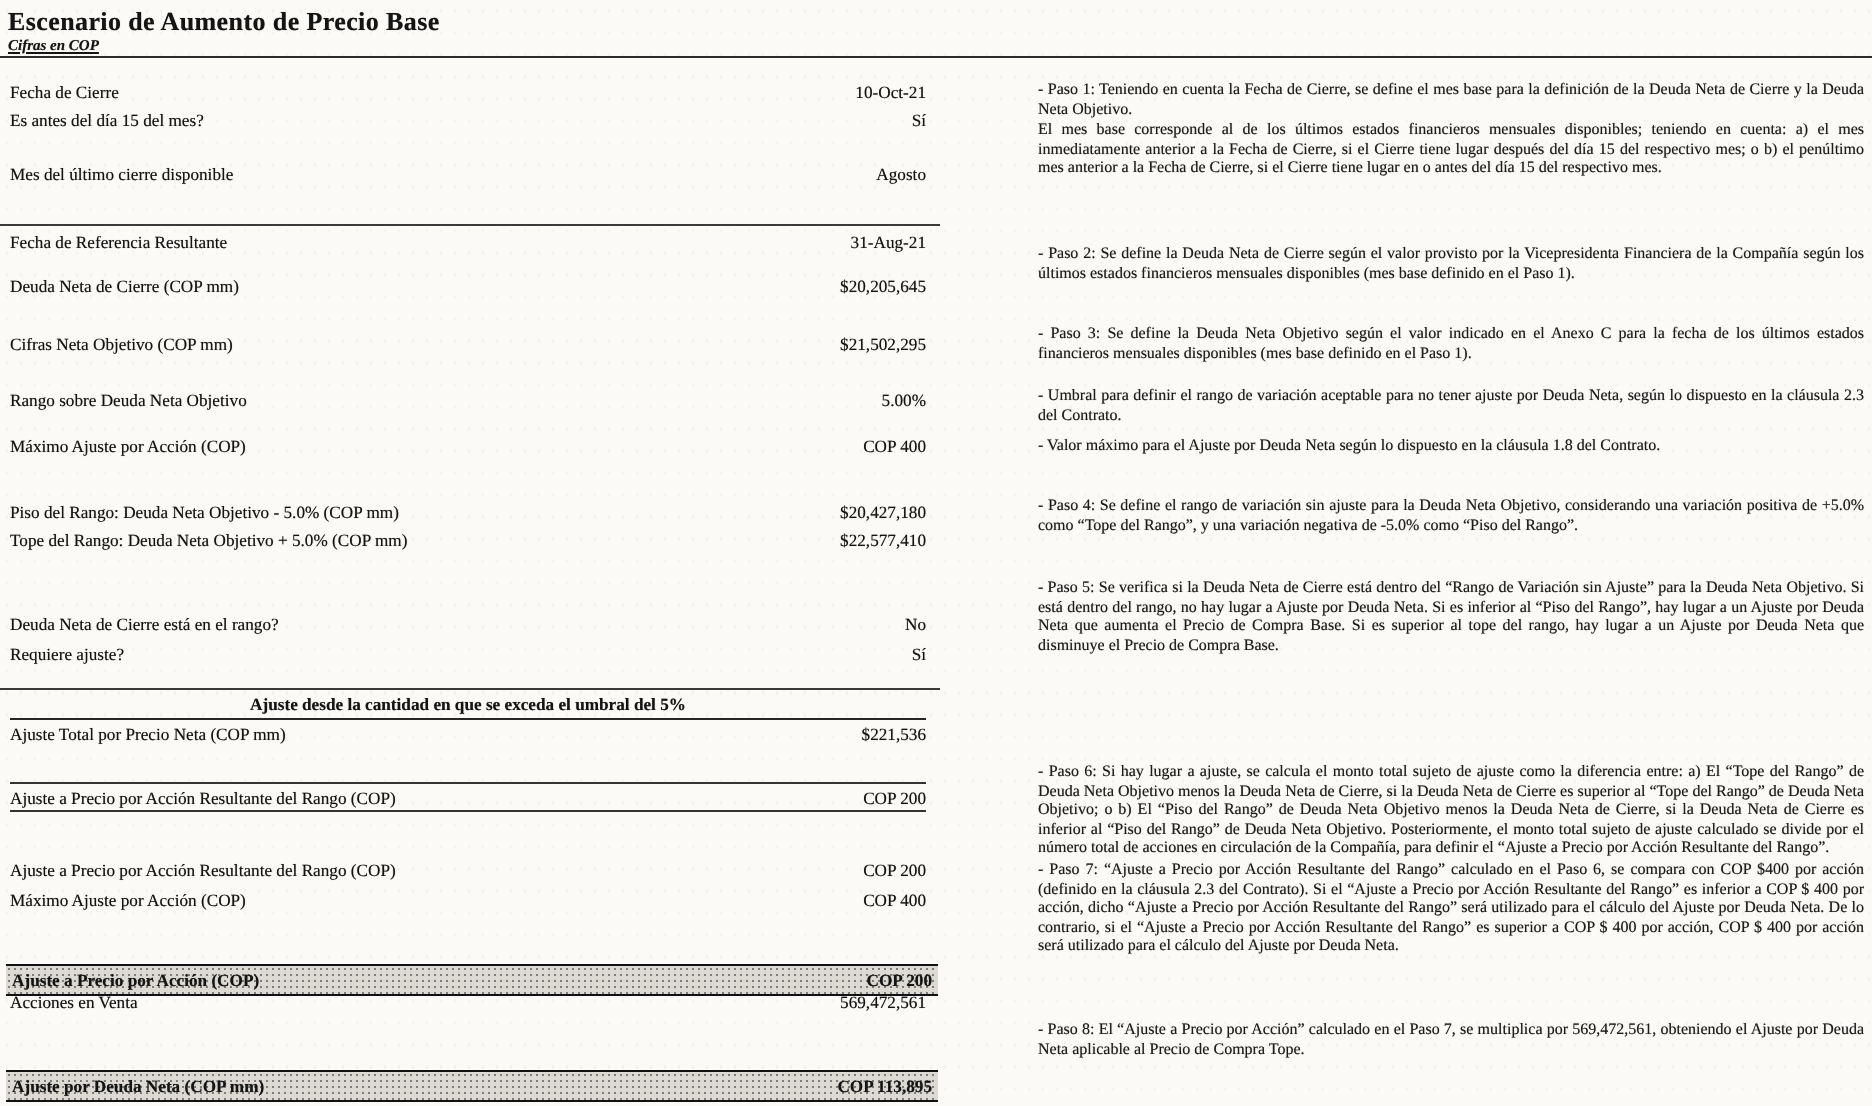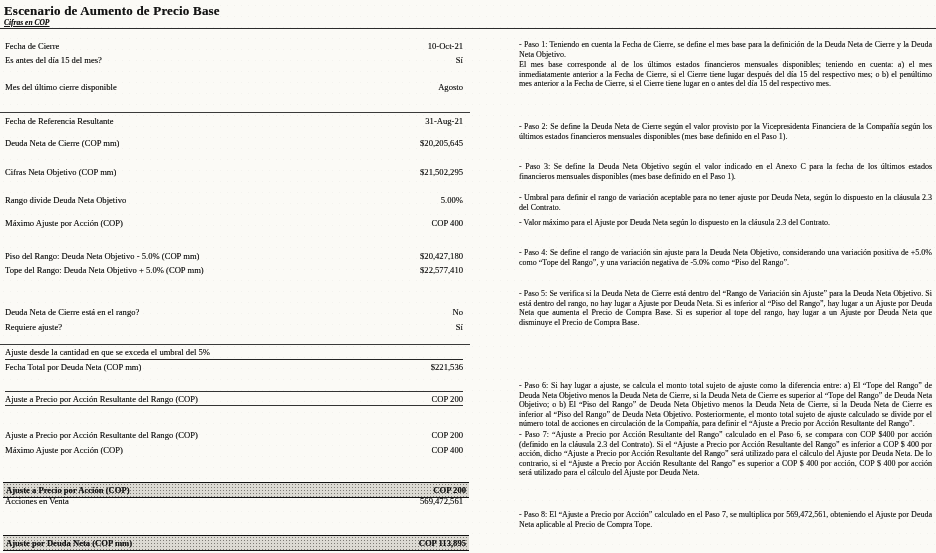--- a/index.html
+++ b/index.html
@@ -25,22 +25,22 @@
   .hline.thin { border-top:1px solid #3a3a3a; }
   .row {
     position:absolute; left:5px; width:458px;
     display:flex; justify-content:space-between; align-items:baseline;
     font-size:8.6px;
   }
   .row .lbl { padding-right:6px;text-align:center; }
   .row .val { white-space:nowrap; text-align:center; }
   .sectionhdr {
     position:absolute; left:5px; width:458px;
-    font-size:8.6px; font-weight:normal;
-    border-bottom:1.2px solid #262626; padding-bottom:2px;
+    font-size:8.6px; font-weight:bold;
+    border-bottom:1.2px solid #262626; padding-bottom:2px;text-align:center;
   }
   .subtotal {
     border-top:1.1px solid #333; border-bottom:1.1px solid #333;
     padding:1.5px 0;
   }
   .shaded {
     left:3px; width:460px;
     border-top:1.6px solid #111; border-bottom:1.6px solid #111;
     padding:2px 3px;
     font-weight:bold;
@@ -85,21 +85,21 @@
   </div>
   <div class="row" style="top:138px">
     <span class="lbl">Deuda Neta de Cierre (COP mm)</span>
     <span class="val">$20,205,645</span>
   </div>
   <div class="row" style="top:167px">
     <span class="lbl">Cifras Neta Objetivo (COP mm)</span>
     <span class="val">$21,502,295</span>
   </div>
   <div class="row" style="top:195px">
-    <span class="lbl">Rango divide Deuda Neta Objetivo</span>
+    <span class="lbl">Rango sobre Deuda Neta Objetivo</span>
     <span class="val">5.00%</span>
   </div>
   <div class="row" style="top:218px">
     <span class="lbl">Máximo Ajuste por Acción (COP)</span>
     <span class="val">COP 400</span>
   </div>
   <div class="row" style="top:251px">
     <span class="lbl">Piso del Rango: Deuda Neta Objetivo - 5.0% (COP mm)</span>
     <span class="val">$20,427,180</span>
   </div>
@@ -112,21 +112,21 @@
     <span class="val">No</span>
   </div>
   <div class="row" style="top:322px">
     <span class="lbl">Requiere ajuste?</span>
     <span class="val">Sí</span>
   </div>
 
   <div class="sectionhdr" style="top:347px">Ajuste desde la cantidad en que se exceda el umbral del 5%</div>
 
   <div class="row" style="top:362px">
-    <span class="lbl">Fecha Total por Deuda Neta (COP mm)</span>
+    <span class="lbl">Ajuste Total por Precio Neta (COP mm)</span>
     <span class="val">$221,536</span>
   </div>
   <div class="row subtotal" style="top:391px">
     <span class="lbl">Ajuste a Precio por Acción Resultante del Rango (COP)</span>
     <span class="val">COP 200</span>
   </div>
   <div class="row" style="top:430px">
     <span class="lbl">Ajuste a Precio por Acción Resultante del Rango (COP)</span>
     <span class="val">COP 200</span>
   </div>
@@ -145,20 +145,20 @@
   <div class="row shaded" style="top:511px">
     <span class="lbl">Ajuste por Deuda Neta (COP mm)</span>
     <span class="val">COP 113,895</span>
   </div>
 
   <div class="note" style="top:40px">- Paso 1: Teniendo en cuenta la Fecha de Cierre, se define el mes base para la definición de la Deuda Neta de Cierre y la Deuda Neta Objetivo.</div>
   <div class="note" style="top:60px">El mes base corresponde al de los últimos estados financieros mensuales disponibles; teniendo en cuenta: a) el mes inmediatamente anterior a la Fecha de Cierre, si el Cierre tiene lugar después del día 15 del respectivo mes; o b) el penúltimo mes anterior a la Fecha de Cierre, si el Cierre tiene lugar en o antes del día 15 del respectivo mes.</div>
   <div class="note" style="top:122px">- Paso 2: Se define la Deuda Neta de Cierre según el valor provisto por la Vicepresidenta Financiera de la Compañía según los últimos estados financieros mensuales disponibles (mes base definido en el Paso 1).</div>
   <div class="note" style="top:162px">- Paso 3: Se define la Deuda Neta Objetivo según el valor indicado en el Anexo C para la fecha de los últimos estados financieros mensuales disponibles (mes base definido en el Paso 1).</div>
   <div class="note" style="top:193px">- Umbral para definir el rango de variación aceptable para no tener ajuste por Deuda Neta, según lo dispuesto en la cláusula 2.3 del Contrato.</div>
-  <div class="note" style="top:218px">- Valor máximo para el Ajuste por Deuda Neta según lo dispuesto en la cláusula 2.3 del Contrato.</div>
+  <div class="note" style="top:218px">- Valor máximo para el Ajuste por Deuda Neta según lo dispuesto en la cláusula 1.8 del Contrato.</div>
   <div class="note" style="top:248px">- Paso 4: Se define el rango de variación sin ajuste para la Deuda Neta Objetivo, considerando una variación positiva de +5.0% como “Tope del Rango”, y una variación negativa de -5.0% como “Piso del Rango”.</div>
   <div class="note" style="top:289px">- Paso 5: Se verifica si la Deuda Neta de Cierre está dentro del “Rango de Variación sin Ajuste” para la Deuda Neta Objetivo. Si está dentro del rango, no hay lugar a Ajuste por Deuda Neta. Si es inferior al “Piso del Rango”, hay lugar a un Ajuste por Deuda Neta que aumenta el Precio de Compra Base. Si es superior al tope del rango, hay lugar a un Ajuste por Deuda Neta que disminuye el Precio de Compra Base.</div>
   <div class="note" style="top:381px">- Paso 6: Si hay lugar a ajuste, se calcula el monto total sujeto de ajuste como la diferencia entre: a) El “Tope del Rango” de Deuda Neta Objetivo menos la Deuda Neta de Cierre, si la Deuda Neta de Cierre es superior al “Tope del Rango” de Deuda Neta Objetivo; o b) El “Piso del Rango” de Deuda Neta Objetivo menos la Deuda Neta de Cierre, si la Deuda Neta de Cierre es inferior al “Piso del Rango” de Deuda Neta Objetivo. Posteriormente, el monto total sujeto de ajuste calculado se divide por el número total de acciones en circulación de la Compañía, para definir el “Ajuste a Precio por Acción Resultante del Rango”.</div>
   <div class="note" style="top:430px">- Paso 7: “Ajuste a Precio por Acción Resultante del Rango” calculado en el Paso 6, se compara con COP $400 por acción (definido en la cláusula 2.3 del Contrato). Si el “Ajuste a Precio por Acción Resultante del Rango” es inferior a COP $ 400 por acción, dicho “Ajuste a Precio por Acción Resultante del Rango” será utilizado para el cálculo del Ajuste por Deuda Neta. De lo contrario, si el “Ajuste a Precio por Acción Resultante del Rango” es superior a COP $ 400 por acción, COP $ 400 por acción será utilizado para el cálculo del Ajuste por Deuda Neta.</div>
   <div class="note" style="top:510px">- Paso 8: El “Ajuste a Precio por Acción” calculado en el Paso 7, se multiplica por 569,472,561, obteniendo el Ajuste por Deuda Neta aplicable al Precio de Compra Tope.</div>
 
 </div>
 
 </body></html>

